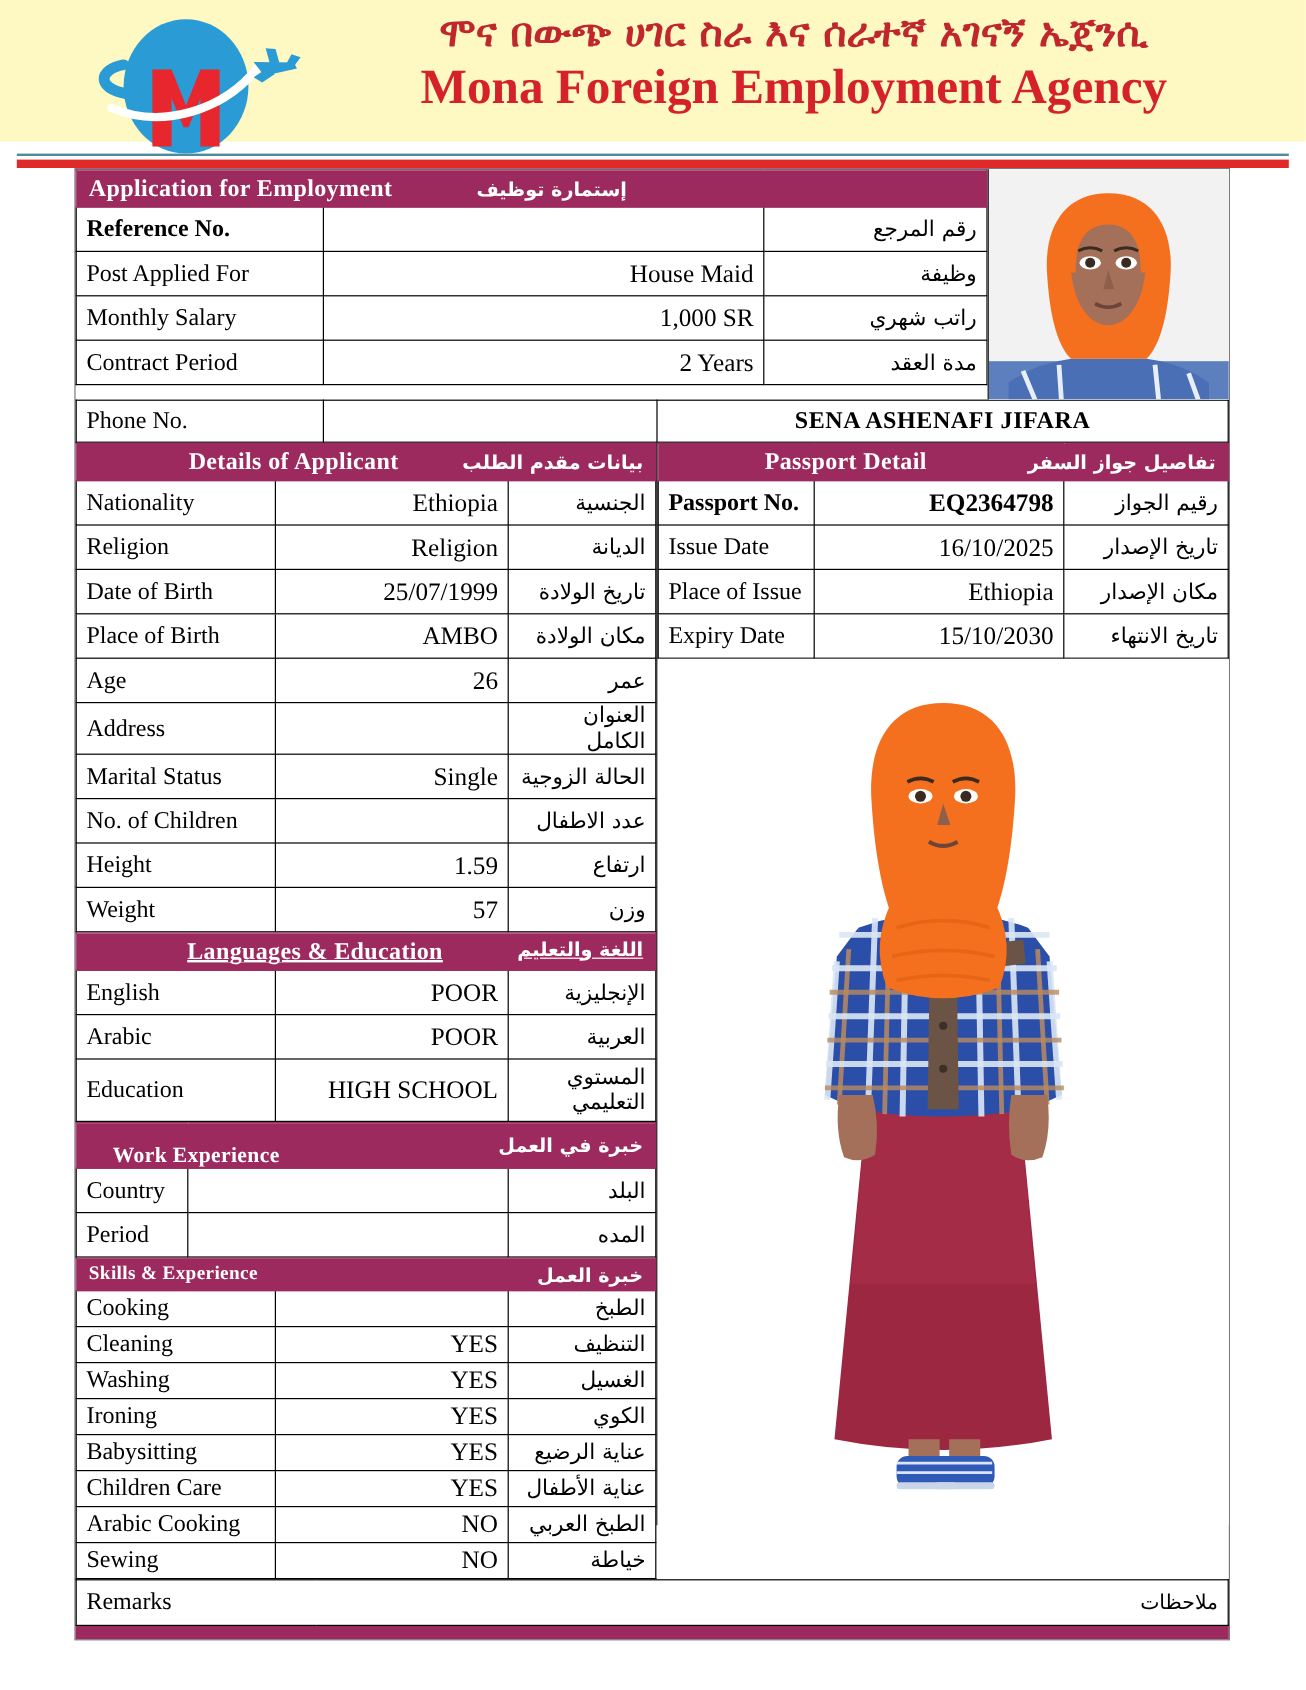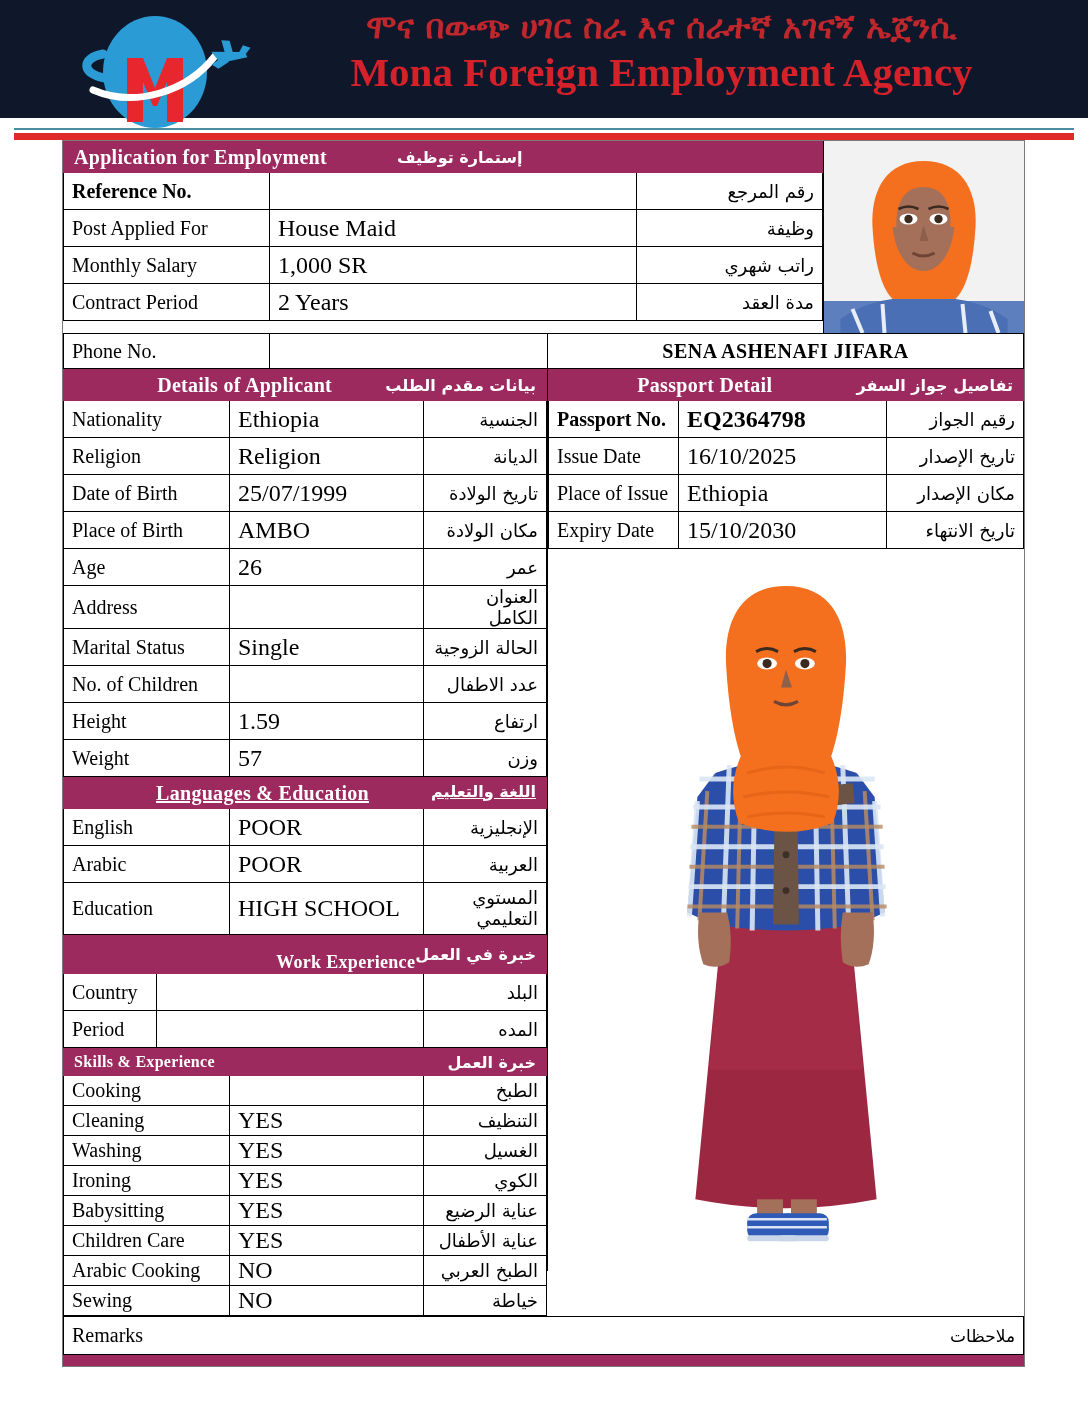--- a/index.html
+++ b/index.html
@@ -10,21 +10,21 @@
     font-family:"Liberation Serif", serif;
     color:#000;
     position:relative;
     overflow:hidden;
   }
 
   
   .header {
     position:relative;
     height:118px;
-    background:#0f172a;
+    background:#fef9c3;
   }
   .logo-wrap {
     position:absolute; left:75px; top:12px;
     width:185px; height:118px;
   }
   .logo-svg { display:block; }
   .header-text {
     position:absolute; left:255px; top:8px; right:20px;
     text-align:center;
   }
@@ -68,21 +68,21 @@
     font-weight:bold;
     height:31px;
     padding:0 10px;
   }
   .band-en { font-size:20px; font-family:"Liberation Serif", serif; letter-spacing:.3px; }
   .band-ar { font-size:16px; font-family:"DejaVu Sans", sans-serif; text-align:right; direction:rtl; font-weight:bold; }
   .band-sm .band-en { font-size:16px; }
 
   .lbl { font-size:20px; font-family:"Liberation Serif", serif; white-space:nowrap; }
   .lbl-b { font-weight:bold; }
-  .val { font-size:24px; text-align:left; font-family:"Liberation Serif", serif;margin-top:14px; }
+  .val { font-size:21px; text-align:right; font-family:"Liberation Serif", serif;margin-top:14px; }
   .val-b { font-weight:bold; }
   .ar  { font-size:18px; text-align:right; direction:rtl; font-family:"DejaVu Sans", sans-serif; }
 
   .row-h { height:37px; }
 
   
   .top-wrap { display:flex; }
   .top-left { width:760px; flex:0 0 760px; }
   .photo-cell {
     flex:1;
@@ -305,21 +305,21 @@
           <td class="ar" style="line-height:1.15;">المستوي التعليمي</td>
         </tr>
       </tbody>
         </table>
 
       <table>
         <tbody>
             <tr>
           <td class="band" colspan="3">
             <div style="display:flex;align-items:center;">
-              <span class="band-en" style="flex:1;text-align:right;padding-left:20px;font-size:18px;margin-top:16px;">Work Experience</span>
+              <span class="band-en" style="flex:1;text-align:left;padding-left:20px;font-size:18px;margin-top:16px;">Work Experience</span>
               <span class="band-ar">خبرة في العمل</span>
             </div>
           </td>
         </tr>
         <tr class="row-h">
           <td class="lbl">Country</td>
           <td class="val"></td>
           <td class="ar">البلد</td>
         </tr>
         <tr class="row-h">

